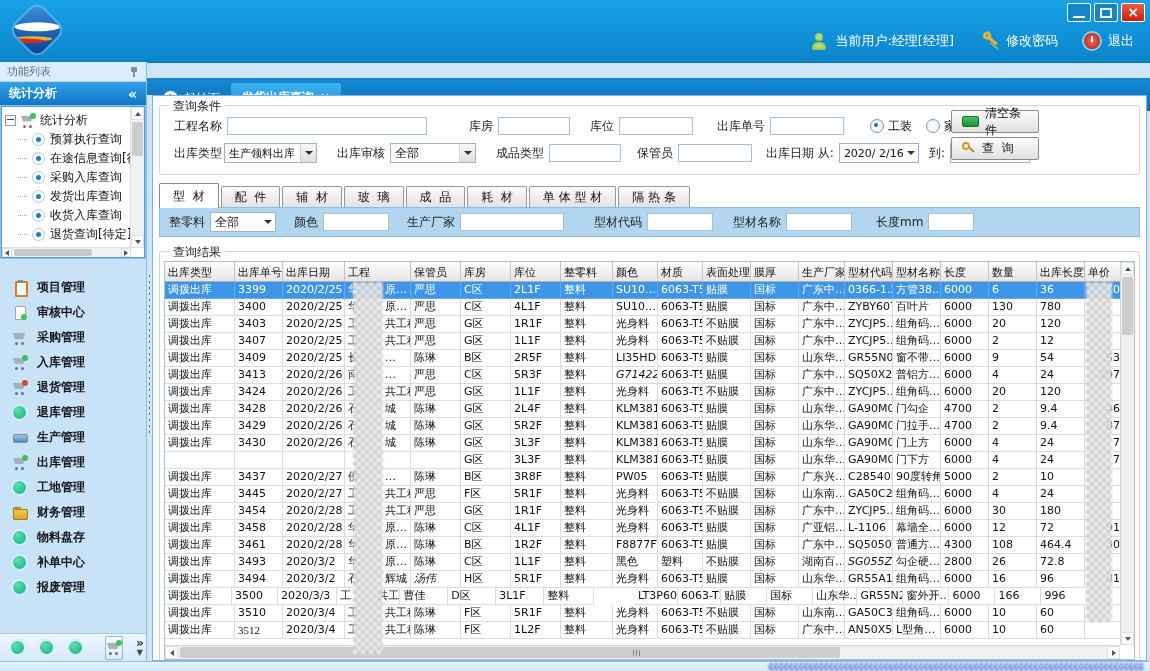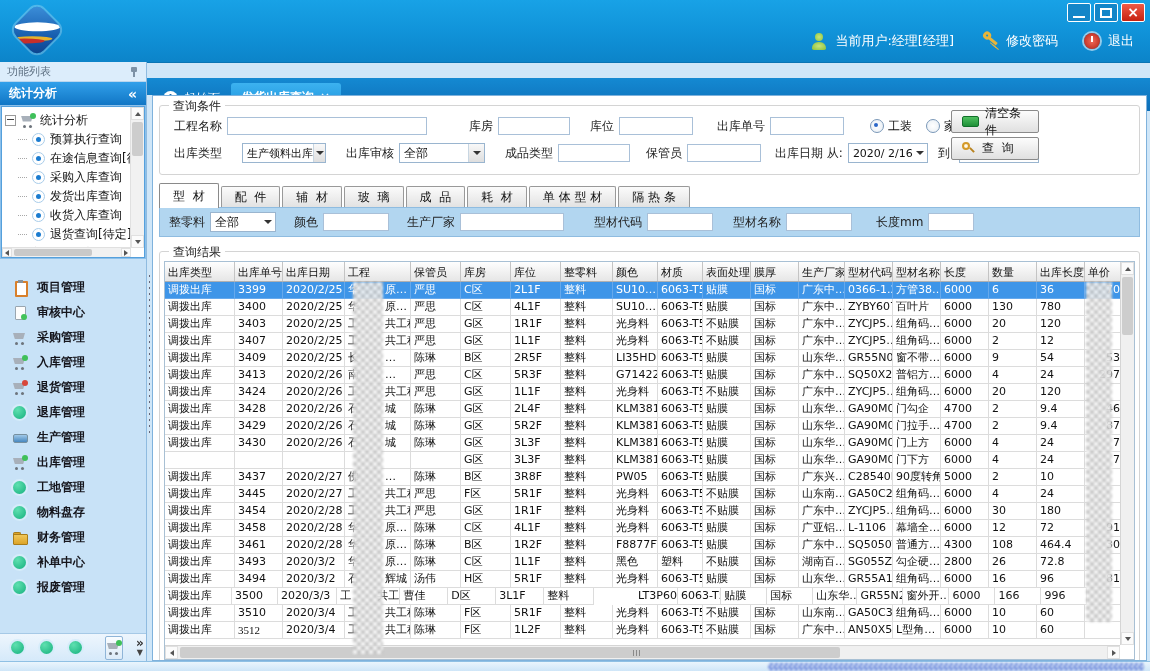--- a/index.html
+++ b/index.html
@@ -334,26 +334,26 @@
         <span class="mi mi-cart-out">
           <i></i>
         </span>
         <span>出库管理</span>
       </div>
       <div class="menu-item">
         <span class="mi mi-green-dot"></span>
         <span>工地管理</span>
       </div>
       <div class="menu-item">
+        <span class="mi mi-folder"></span>
+        <span>财务管理</span>
+      </div>
+      <div class="menu-item">
         <span class="mi mi-green-dot"></span>
         <span>物料盘存</span>
-      </div>
-      <div class="menu-item">
-        <span class="mi mi-folder"></span>
-        <span>财务管理</span>
       </div>
       <div class="menu-item">
         <span class="mi mi-green-dot"></span>
         <span>补单中心</span>
       </div>
       <div class="menu-item">
         <span class="mi mi-green-dot"></span>
         <span>报废管理</span>
       </div>
     </div>
@@ -397,21 +397,21 @@
         <input class="tb" style="width: 74px; margin-left: 5px;" value="">
         <span class="lab" style="width:56px;margin-left:16px">出库单号</span>
         <input class="tb" style="width: 74px; margin-left: 5px;" value="">
         <span class="radio sel" style="margin-left:26px"></span>
         <span style="margin-left:4px">工装</span>
         <span class="radio" style="margin-left:14px"></span>
         <span style="margin-left:4px">家装</span>
       </div>
       <div class="qrow" style="margin-top:3px">
         <span class="lab" style="width:56px">出库类型</span>
-        <span class="combo" style="width:84px;margin-left:20px">
+        <span class="combo" style="width:93px;margin-left:2px">
           <span style="font-size:11px">生产领料出库</span>
           <span class="arr">
               <span class="tri-dn"></span>
             </span>
         </span>
         <span class="lab" style="width:56px;margin-left:12px">出库审核</span>
         <span class="combo" style="width:86px;margin-left:5px">
           <span>全部</span>
           <span class="arr">
               <span class="tri-dn"></span>
@@ -616,21 +616,21 @@
             </div>
             <div class="gr">
               <div class="gc" style="width: 70px;">调拨出库</div>
               <div class="gc" style="width: 48px;">3413</div>
               <div class="gc" style="width: 62px;">2020/2/26</div>
               <div class="gc" style="width: 66px;"><span>南</span><span class="proj-gap"></span><span>…</span></div>
               <div class="gc" style="width: 50px;">严思</div>
               <div class="gc" style="width: 50px;">C区</div>
               <div class="gc" style="width: 50px;">5R3F</div>
               <div class="gc" style="width: 52px;">整料</div>
-              <div class="gc" style="width: 45px;">G71422</div>
+              <div class="gc" style="width: 45px; font-style: italic;">G71422</div>
               <div class="gc" style="width: 45px;">6063-T5</div>
               <div class="gc" style="width: 48px;">贴膜</div>
               <div class="gc" style="width: 48px;">国标</div>
               <div class="gc" style="width: 46px;">广东中…</div>
               <div class="gc" style="width: 48px;">SQ50X2…</div>
               <div class="gc" style="width: 48px;">普铝方…</div>
               <div class="gc" style="width: 48px;">6000</div>
               <div class="gc" style="width: 48px;">4</div>
               <div class="gc" style="width: 48px;">24</div>
               <div class="gc price" style="width: 46px;">2972</div>
@@ -863,34 +863,34 @@
               <div class="gc" style="width: 66px;"><span>华</span><span class="proj-gap"></span><span>原…</span></div>
               <div class="gc" style="width: 50px;">陈琳</div>
               <div class="gc" style="width: 50px;">C区</div>
               <div class="gc" style="width: 50px;">1L1F</div>
               <div class="gc" style="width: 52px;">整料</div>
               <div class="gc" style="width: 45px;">黑色</div>
               <div class="gc" style="width: 45px;">塑料</div>
               <div class="gc" style="width: 48px;">不贴膜</div>
               <div class="gc" style="width: 48px;">国标</div>
               <div class="gc" style="width: 46px;">湖南百…</div>
-              <div class="gc" style="width: 48px;">SG055Z</div>
+              <div class="gc" style="width: 48px; font-style: italic;">SG055Z</div>
               <div class="gc" style="width: 48px;">勾企硬…</div>
               <div class="gc" style="width: 48px;">2800</div>
               <div class="gc" style="width: 48px;">26</div>
               <div class="gc" style="width: 48px;">72.8</div>
               <div class="gc price" style="width: 46px;"></div>
               <div class="gc" style="width: 18px;">182</div>
             </div>
             <div class="gr">
               <div class="gc" style="width: 70px;">调拨出库</div>
               <div class="gc" style="width: 48px;">3494</div>
               <div class="gc" style="width: 62px;">2020/3/2</div>
               <div class="gc" style="width: 66px;"><span>石</span><span class="proj-gap"></span><span>辉城</span></div>
-              <div class="gc" style="width: 50px;">汤伟</div>
+              <div class="gc" style="width: 50px; font-style: italic;">汤伟</div>
               <div class="gc" style="width: 50px;">H区</div>
               <div class="gc" style="width: 50px;">5R1F</div>
               <div class="gc" style="width: 52px;">整料</div>
               <div class="gc" style="width: 45px;">光身料</div>
               <div class="gc" style="width: 45px;">6063-T5</div>
               <div class="gc" style="width: 48px;">贴膜</div>
               <div class="gc" style="width: 48px;">国标</div>
               <div class="gc" style="width: 46px;">山东华…</div>
               <div class="gc" style="width: 48px;">GR55A11</div>
               <div class="gc" style="width: 48px;">组角码…</div>

